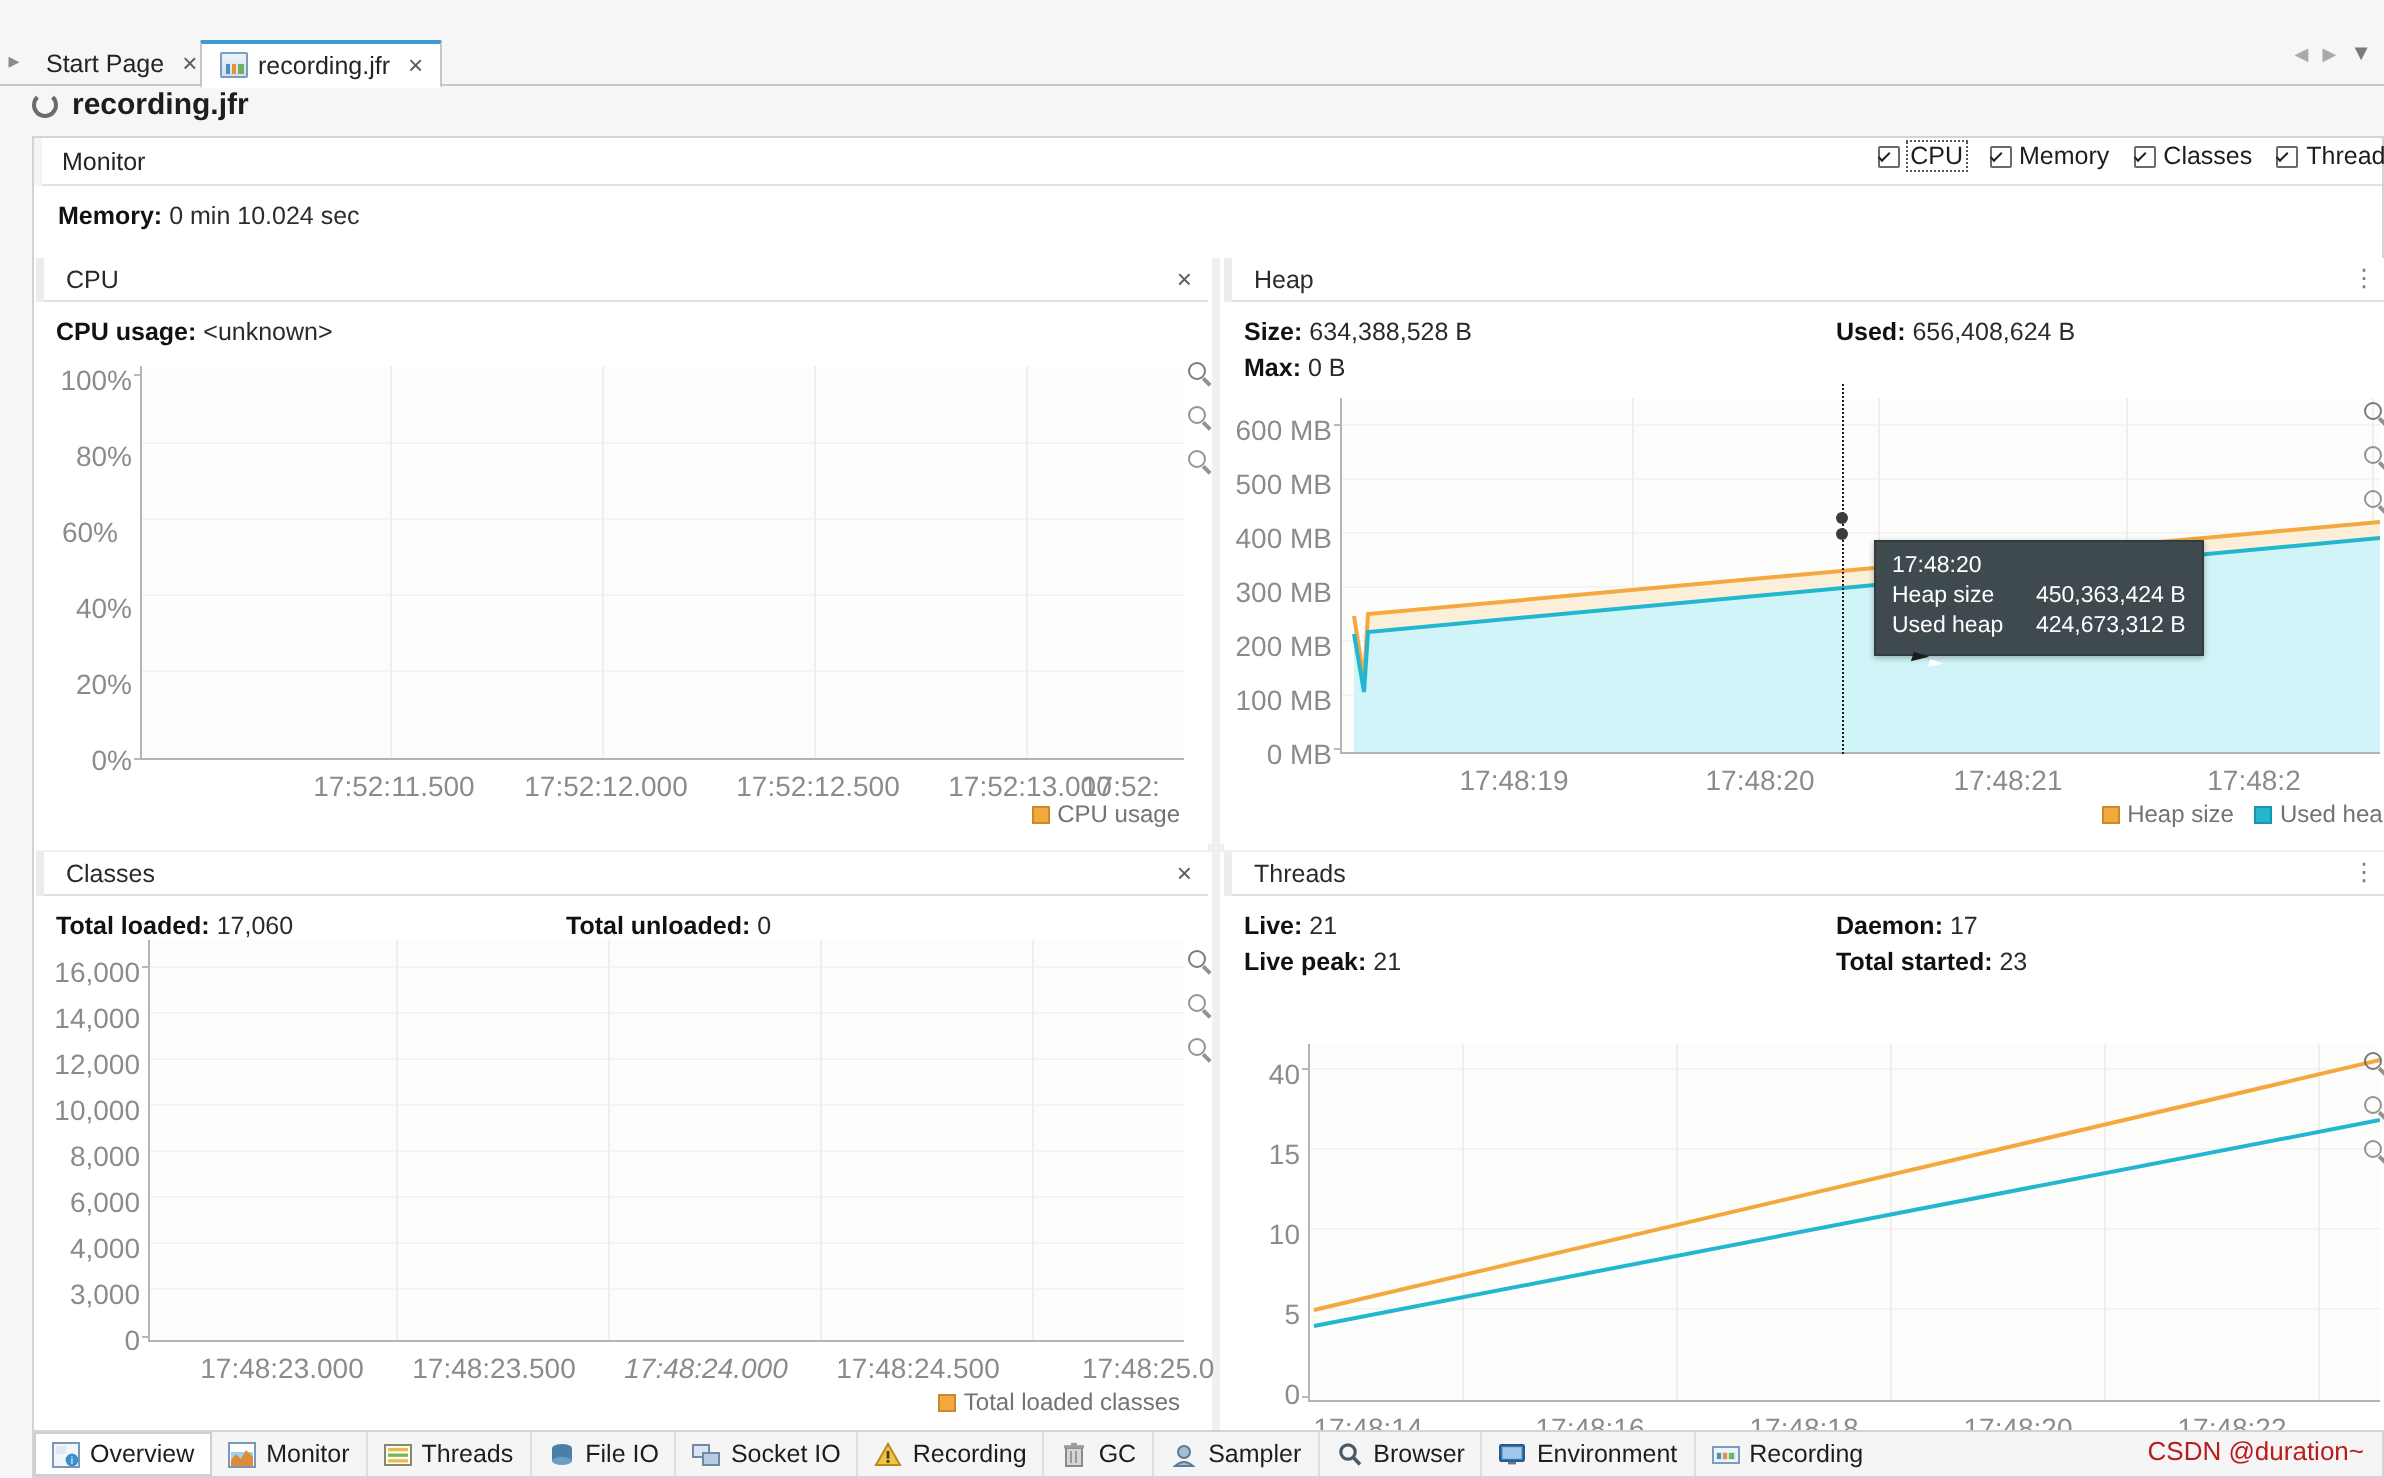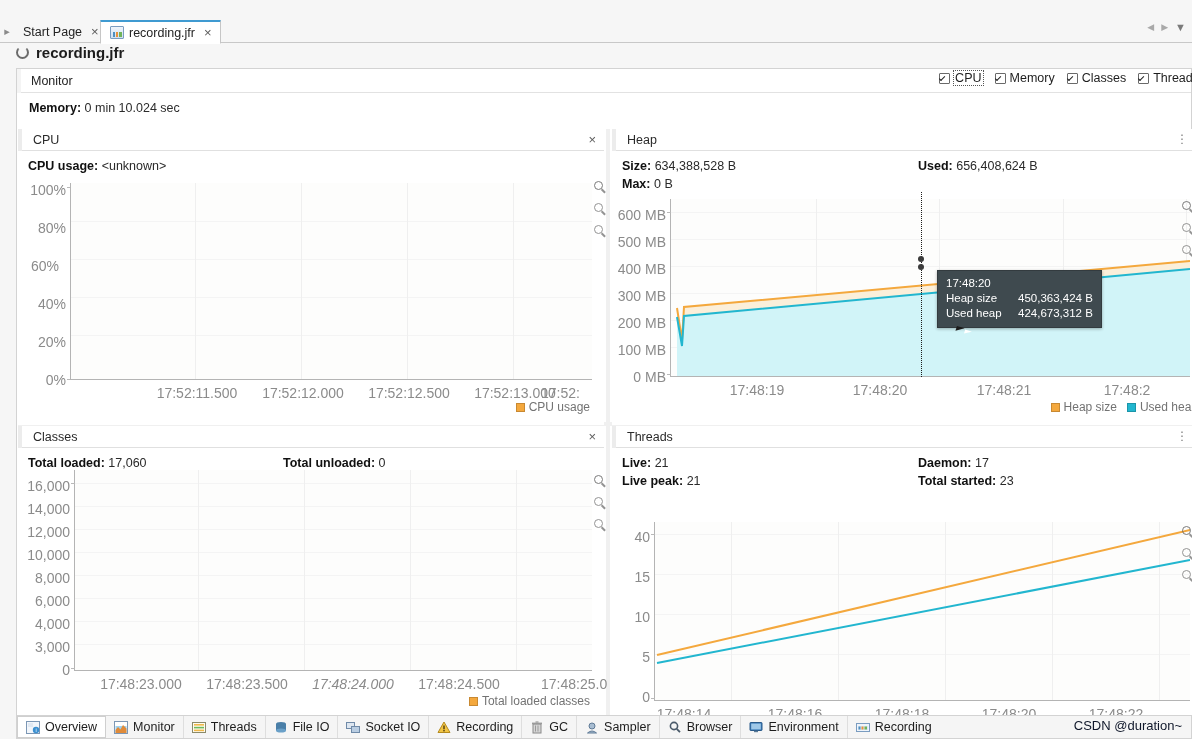--- a/index.html
+++ b/index.html
@@ -208,21 +208,21 @@
   .bb-item {
     display:flex; align-items:center; gap:5px;
     height:22px; padding:0 8px;
     font-size:12.5px; color:#1d1d1d; white-space:nowrap;
     border-right:1px solid #dedede;
   }
   .bb-item.sel { background:#ffffff; border:1px solid #cfcfcf; }
   .bicon { width:14px; height:13px; position:relative; flex:none; }
   .watermark {
     position:absolute; right:10px; top:718px;
-    font-size:13px; color:#0f172a;
+    font-size:13px; color:#b91c1c;
   }
 </style>
 </head>
 <body>
 
 <div class="app">
 
   <div class="tabbar">
     <div class="tab-scroll-left">▸</div>
 

